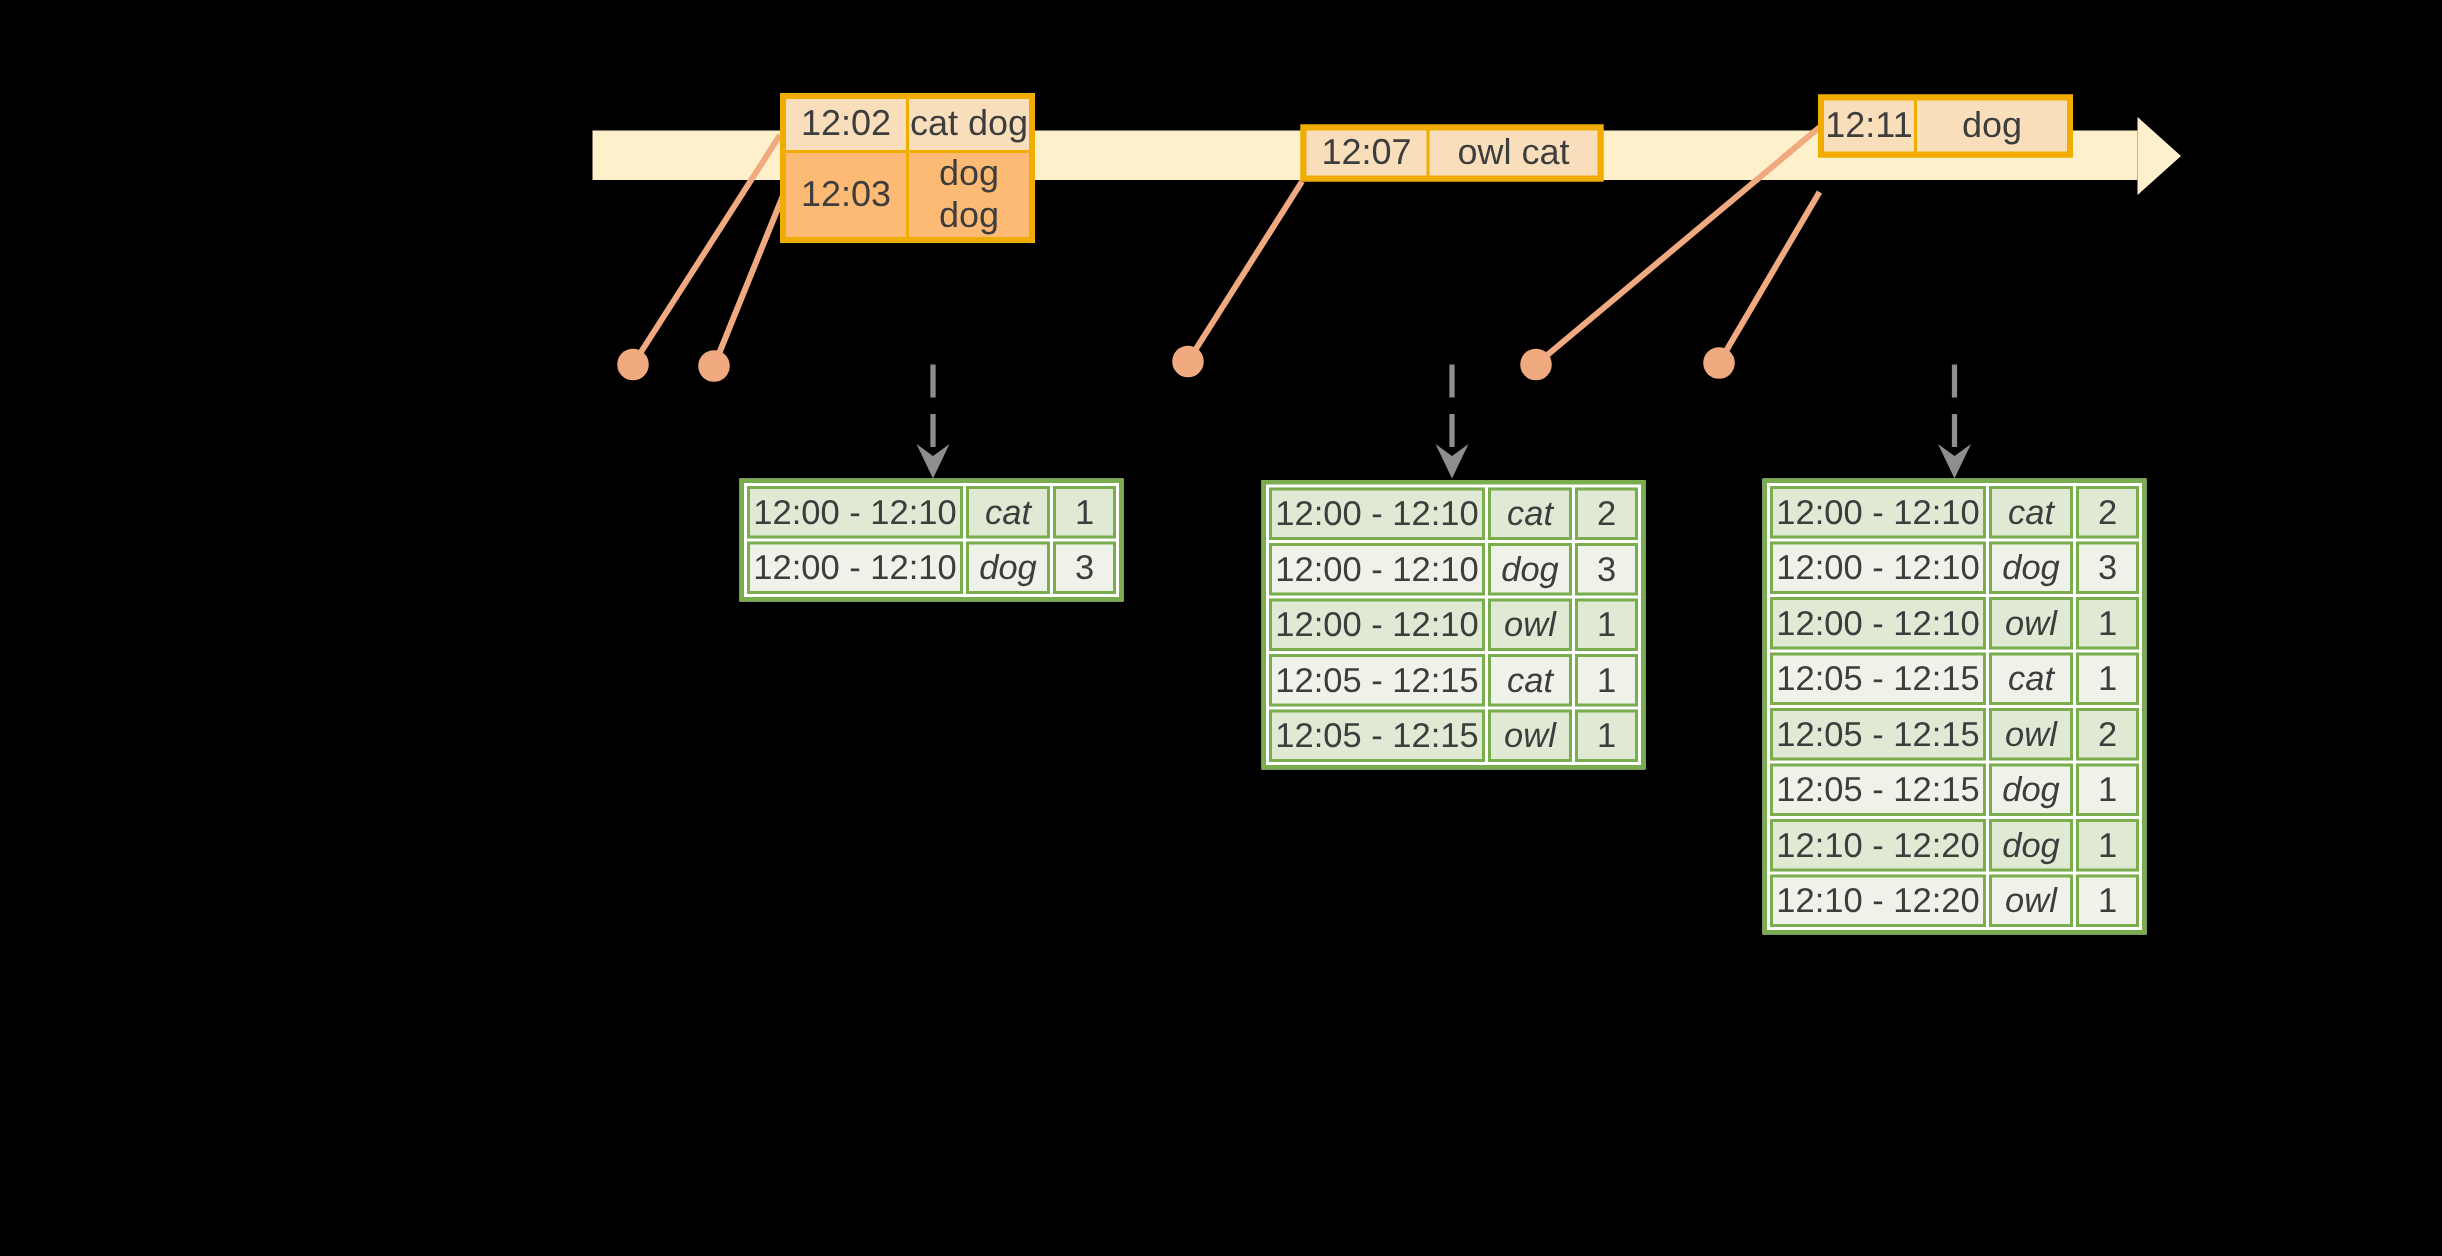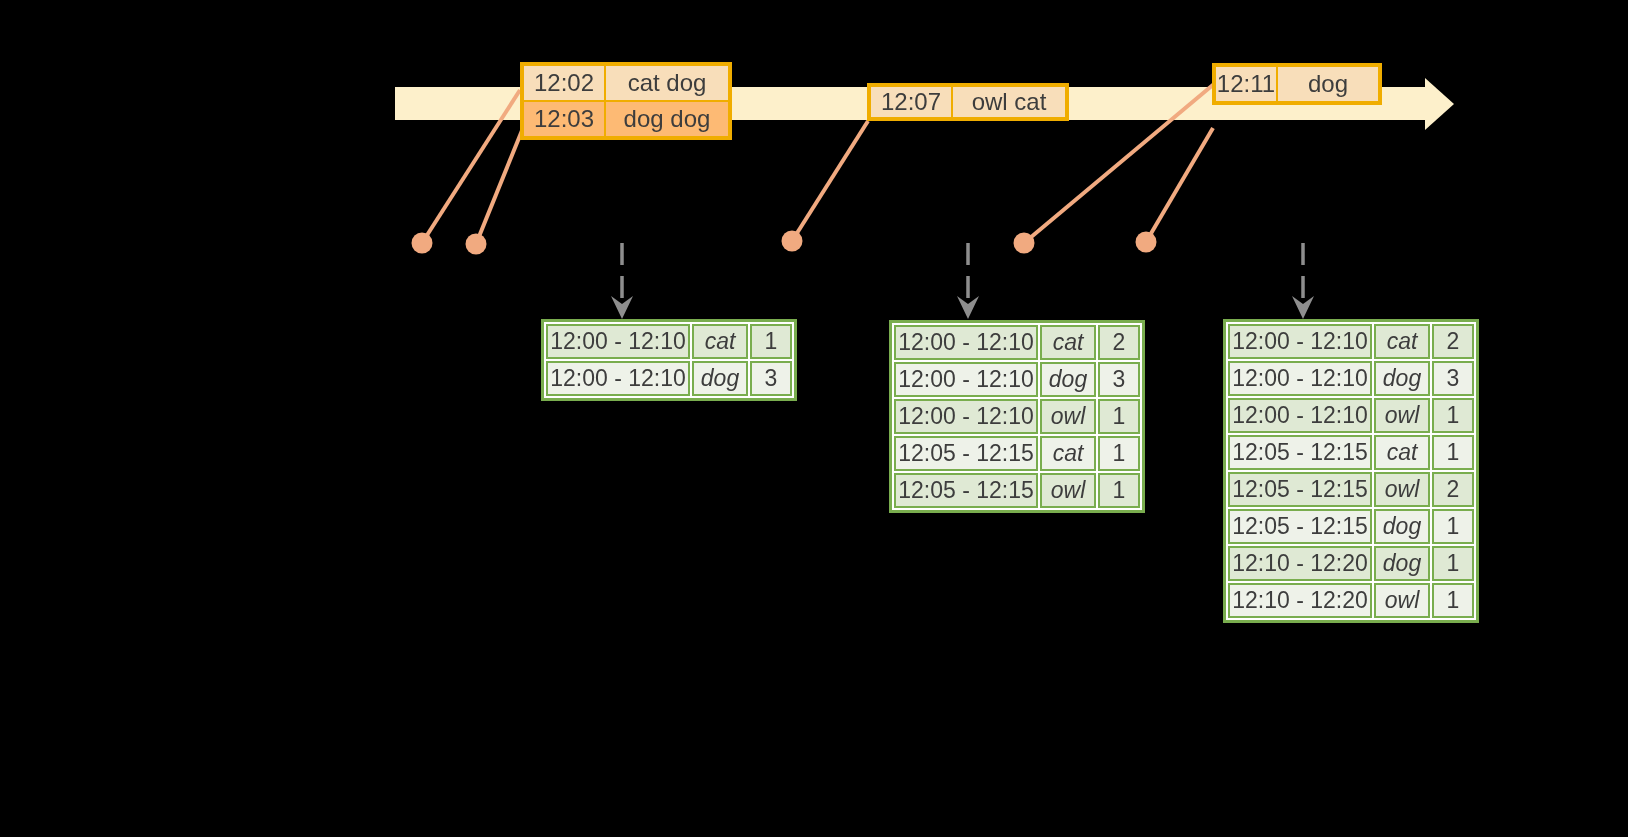--- a/index.html
+++ b/index.html
@@ -16,21 +16,21 @@
   .tr { display:table-row; }
   .et .tc {
     display:table-cell; height:34px; vertical-align:middle; text-align:center;
     font-size:24px; color:#3d3d3d;
   }
   .et.single .tc { height:30px; }
   .fillA { background:#f8deba; }
   .fillB { background:#fdba74; }
 
   
-  .gtable { position:absolute;margin-left:48px; }
+  .gtable { position:absolute; }
   .gt { display:table; border-spacing:2px; background:#ffffff; border:3px solid #79ad4e; }
   .gt .tc {
     display:table-cell; border:2px solid #79ad4e; height:31px; vertical-align:middle;
     text-align:center; font-size:23px; color:#3d3d3d; line-height:31px;
   }
   .gfA { background:#dfe9d4; }
   .gfB { background:#eef2e9; }
   .w-time  { width:140px; }
   .w-word  { width:52px;font-style:italic; }
   .w-count { width:38px; }
@@ -63,21 +63,21 @@
     <line x1="968" y1="243" x2="968" y2="299" stroke="#8e8e8e" stroke-width="3.5" stroke-dasharray="22 11"></line>
     <path d="M957,296 L968,319 L979,296 L968,304 Z" fill="#8e8e8e"></path>
     <line x1="1303" y1="243" x2="1303" y2="299" stroke="#8e8e8e" stroke-width="3.5" stroke-dasharray="22 11"></line>
     <path d="M1292,296 L1303,319 L1314,296 L1303,304 Z" fill="#8e8e8e"></path>
   </svg>
 
   <div class="etable" style="left:520px; top:62px;">
     <div class="et">
       <div class="tr">
         <div class="tc fillA" style="width:80px">12:02</div>
-        <div class="tc fillA" style="width:122px">cat dog</div>
+        <div class="tc fillA" style="width:80px">cat dog</div>
       </div>
       <div class="tr">
         <div class="tc fillB">12:03</div>
         <div class="tc fillB">dog dog</div>
       </div>
     </div>
   </div>
 
   <div class="etable" style="left:867px; top:83px;border-radius:11px;">
     <div class="et single">

